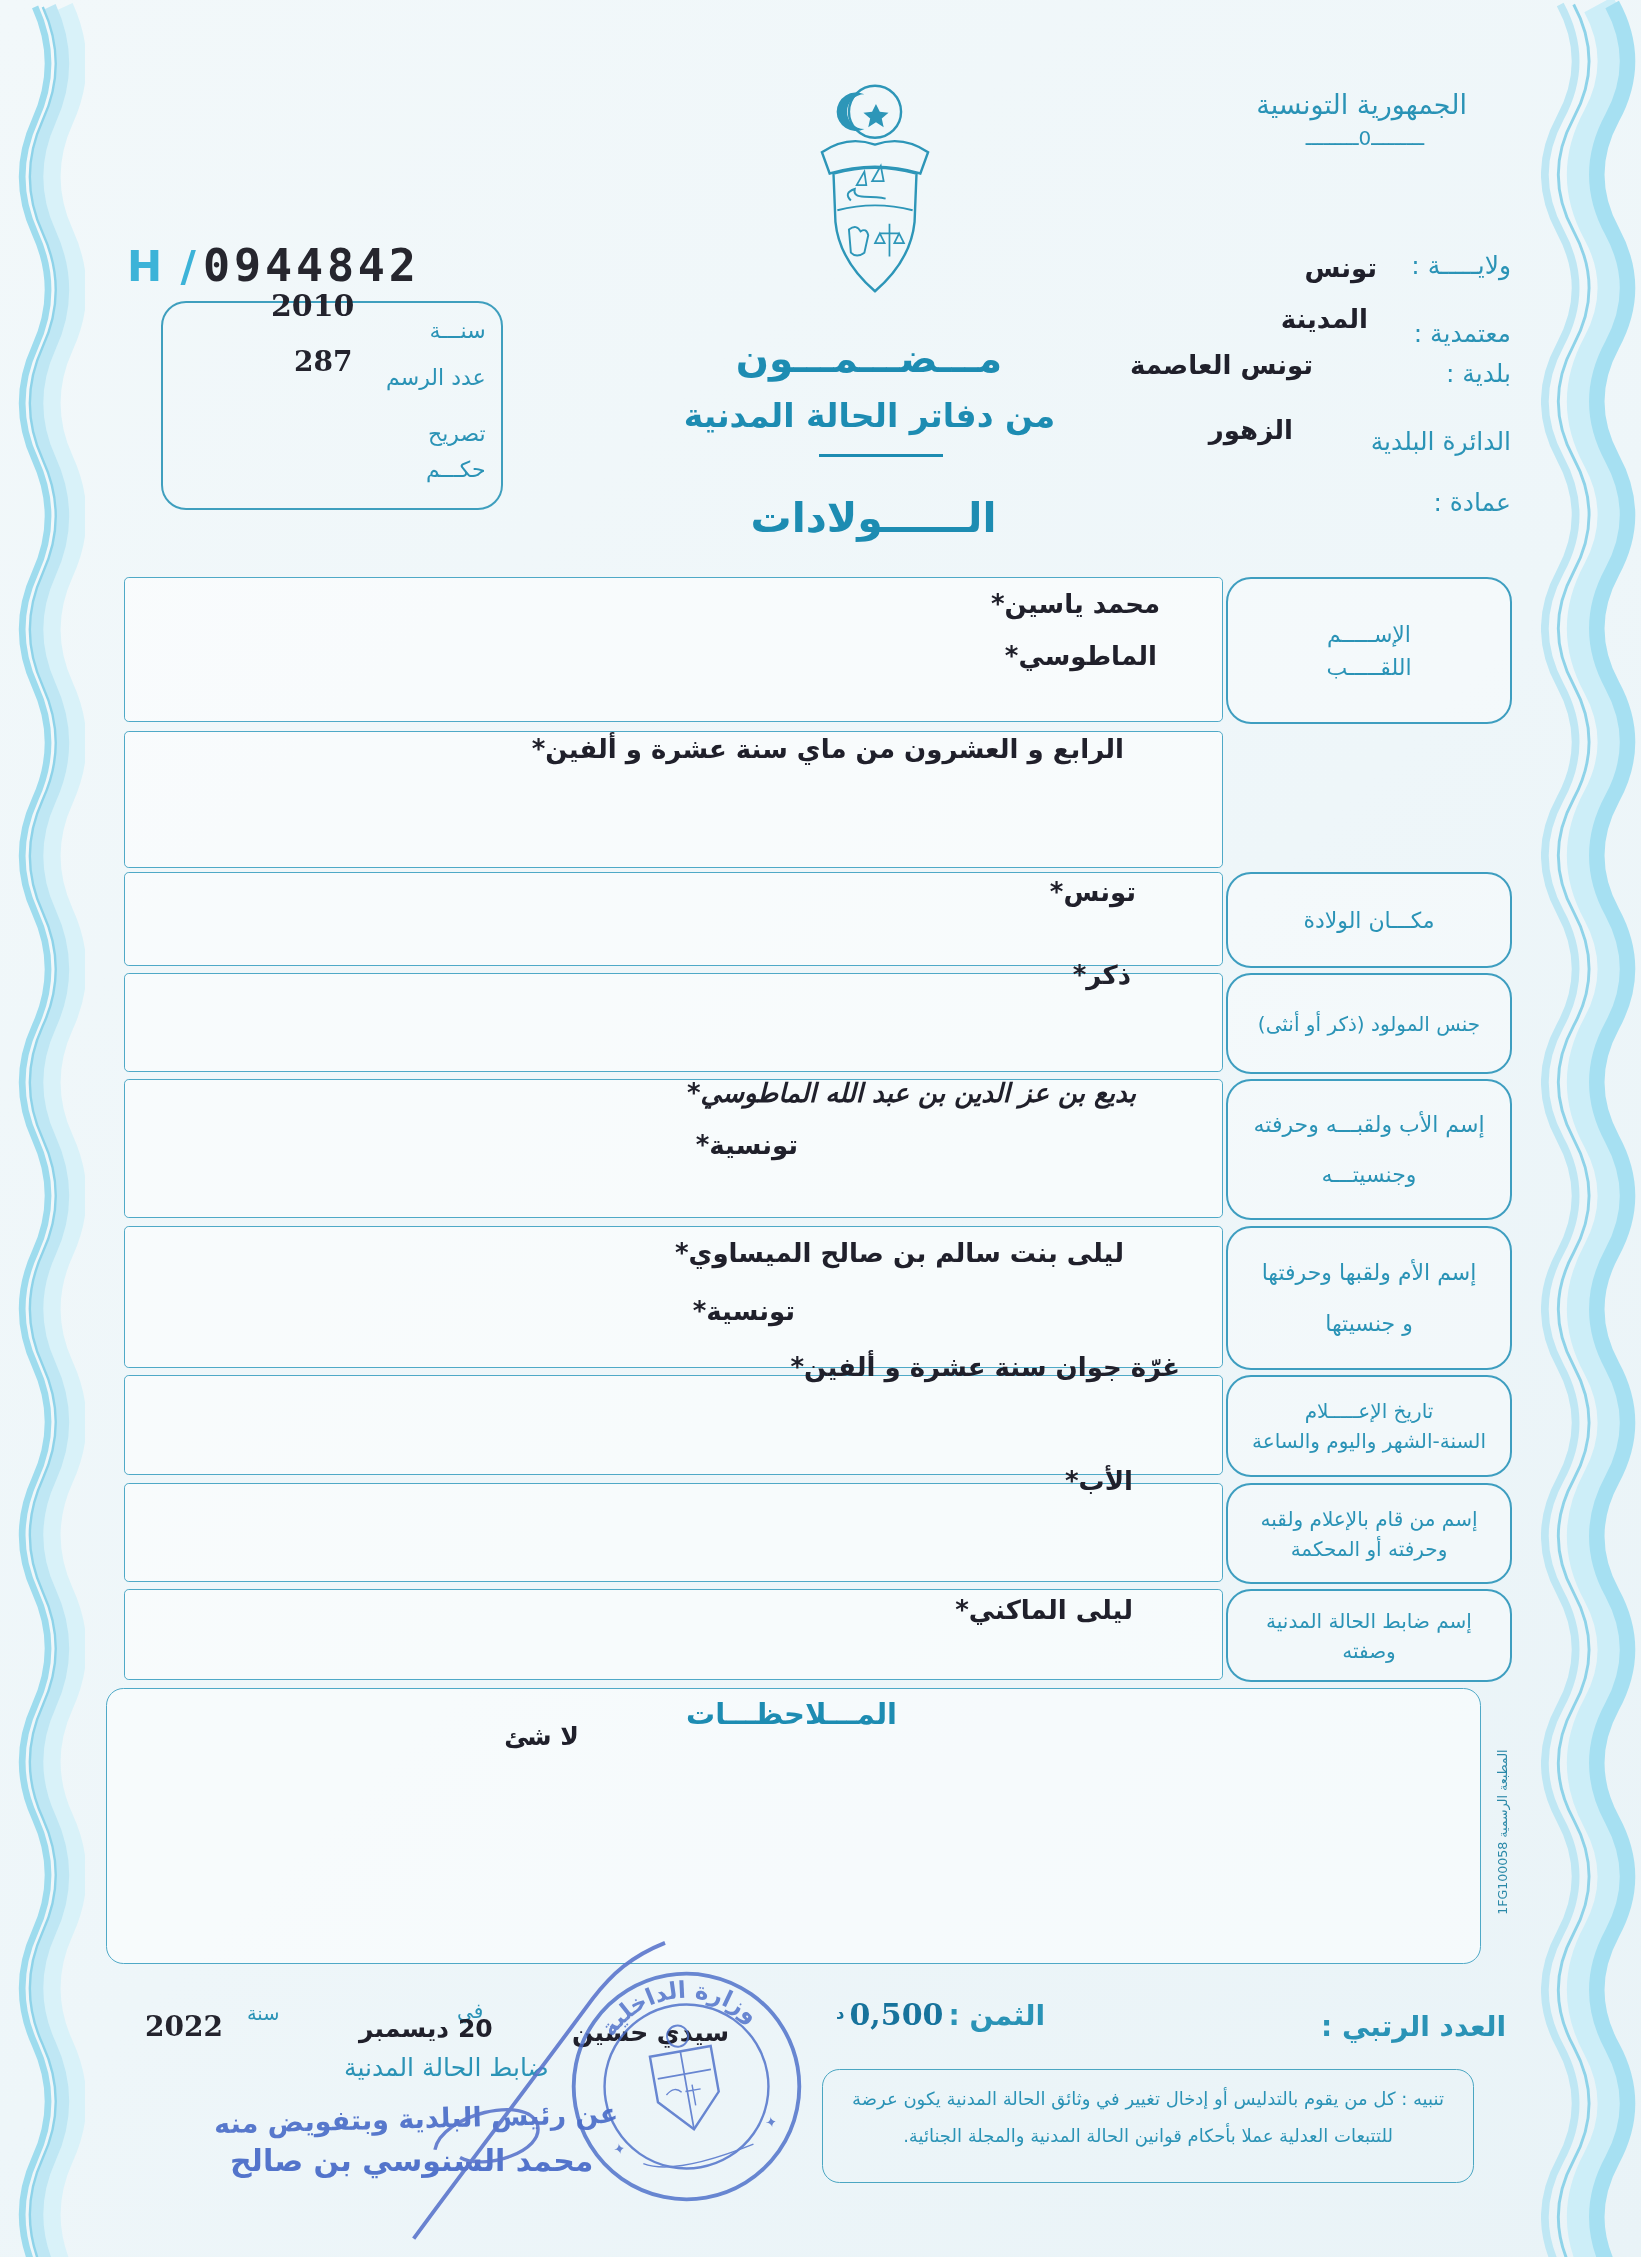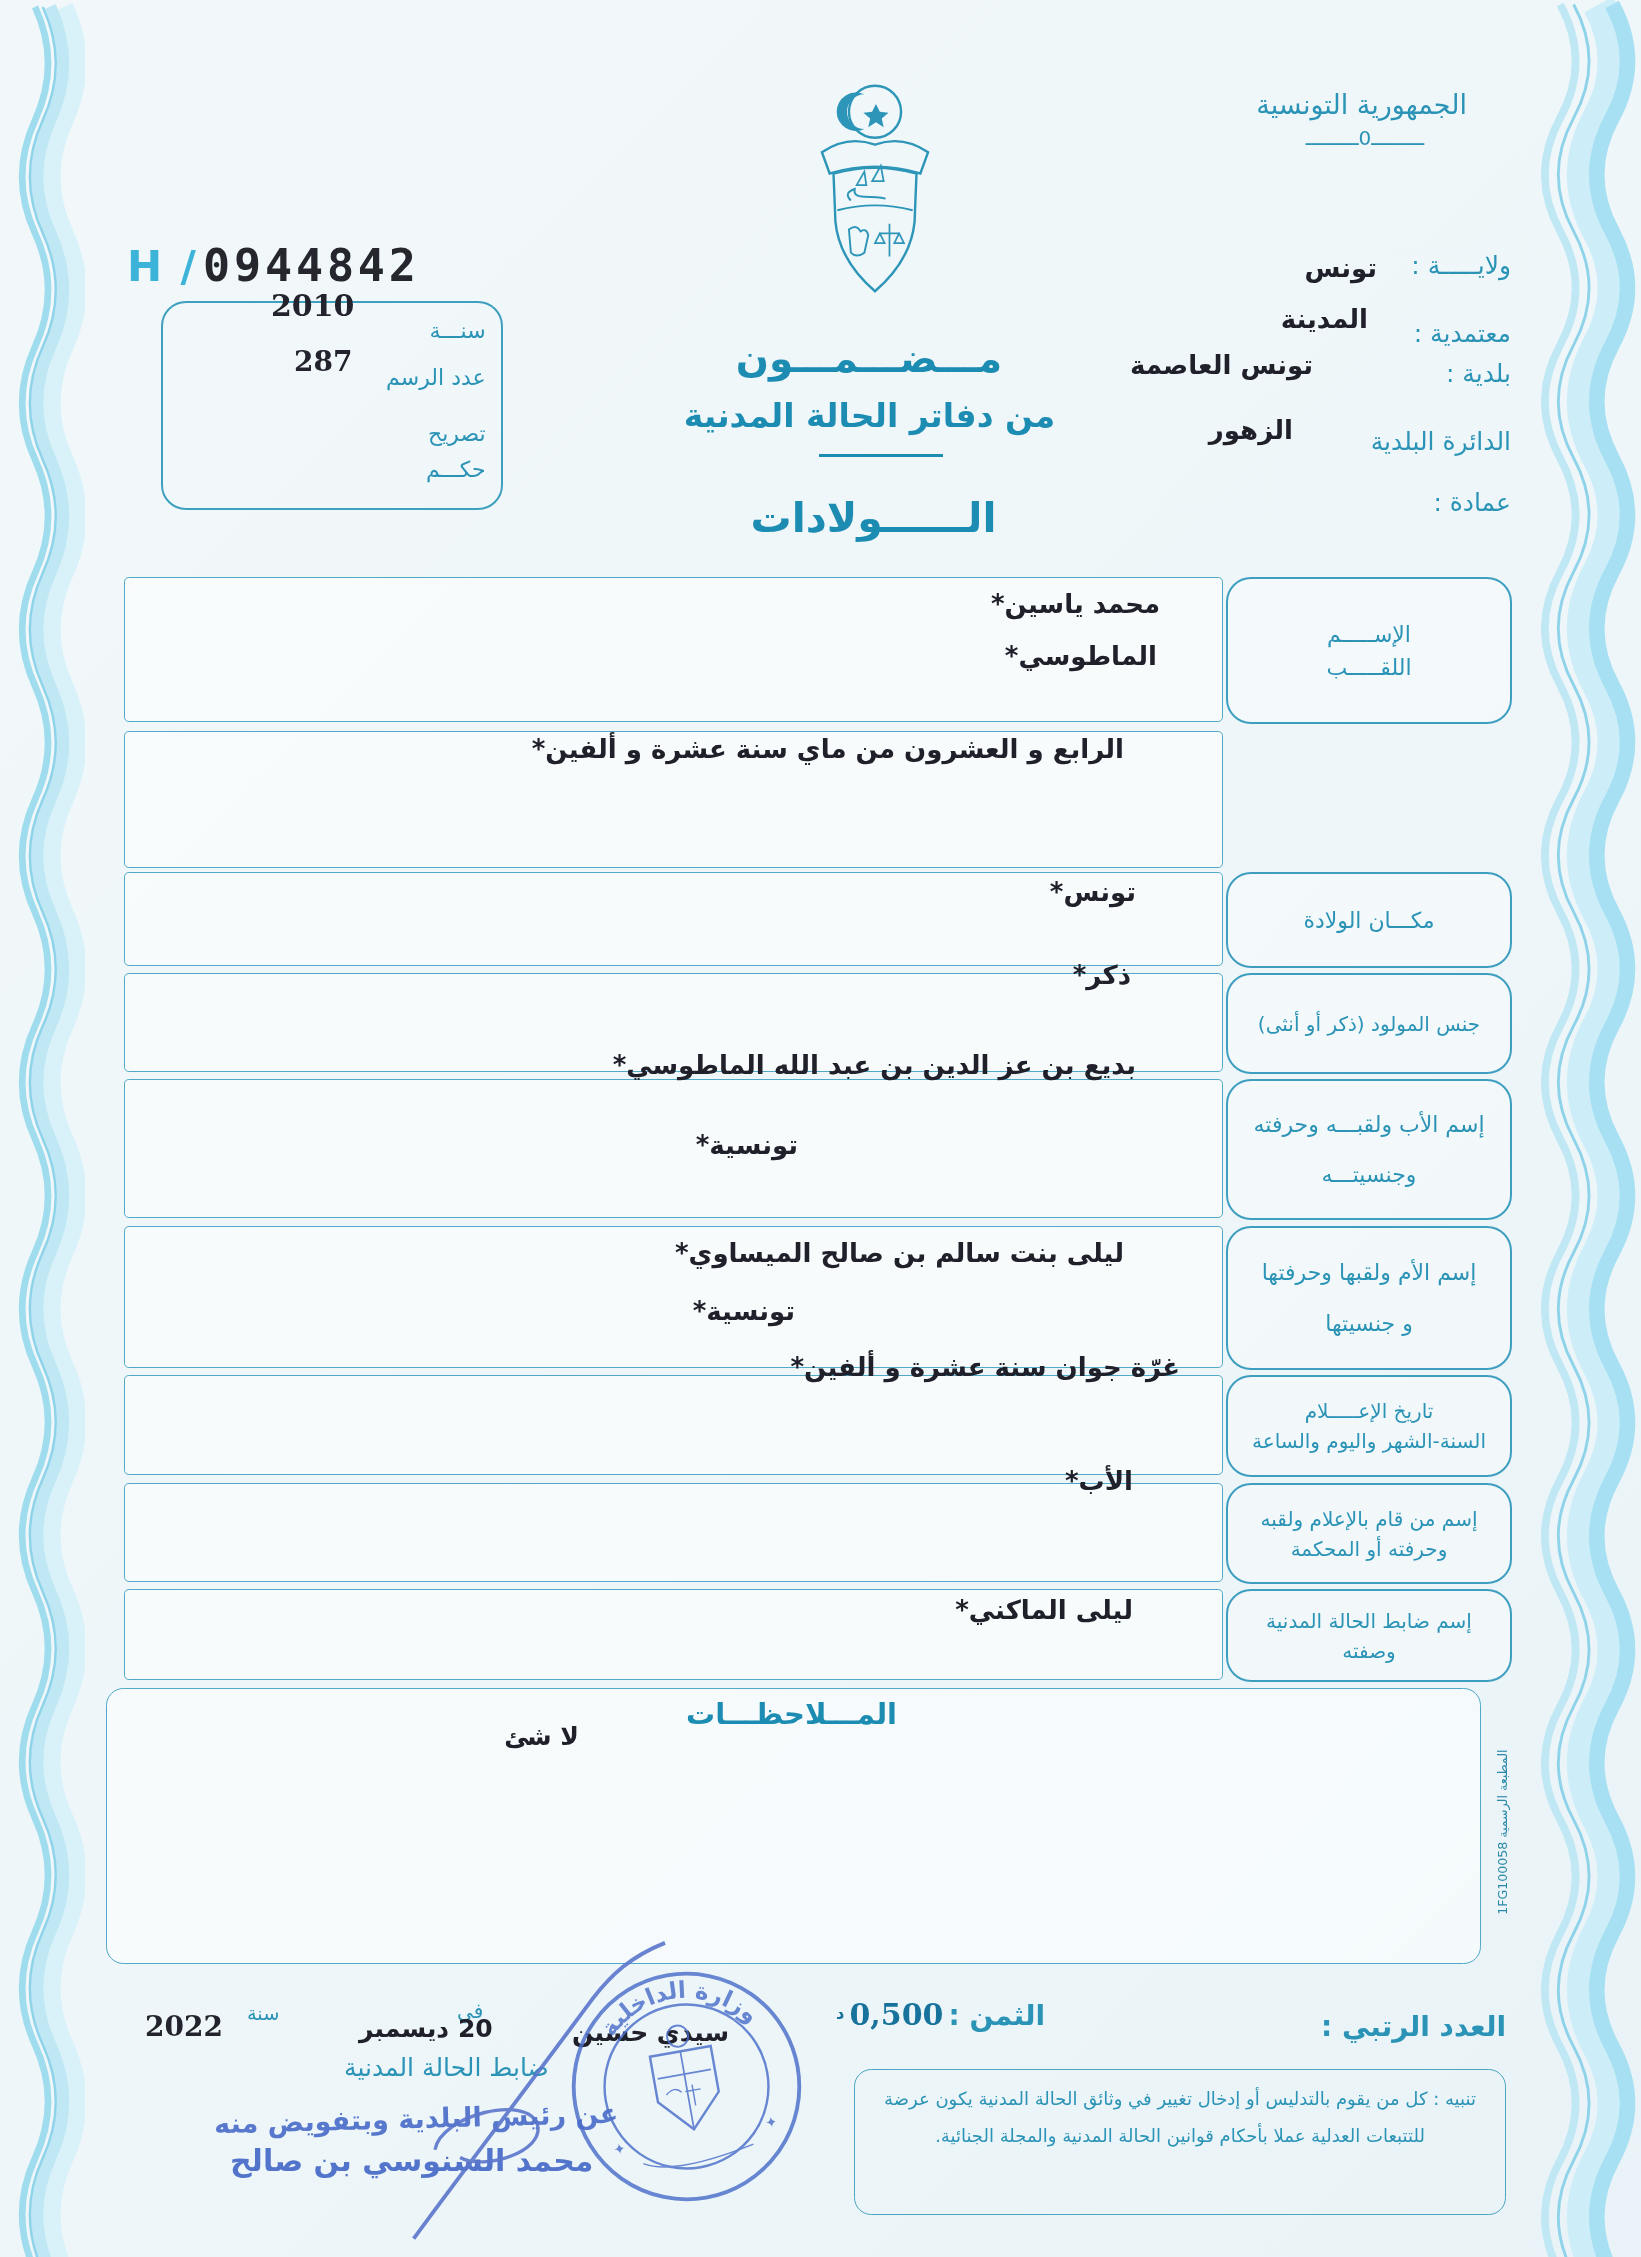--- a/index.html
+++ b/index.html
@@ -15,21 +15,21 @@
         display:flex;flex-direction:column;justify-content:center;align-items:center;text-align:center;
         font-size:22px;line-height:1.5;direction:rtl;background:rgba(255,255,255,.35);}
   .hpre{font-size:42px;font-weight:bold;color:#3cb3d8;letter-spacing:1.9px;}
   .hnum{font-size:45px;font-weight:bold;color:#26262e;font-family:"DejaVu Sans Mono",monospace;letter-spacing:3.9px;}
   .serif{font-family:"DejaVu Serif",serif;}
   .regbox{position:absolute;left:161px;top:301px;width:338px;height:205px;border:2.9px solid #3f9fbe;border-radius:25px;}
   .title-teal{color:#1d8cb2;font-weight:bold;direction:rtl;text-align:center;}
   .stampblue{color:#4b6ec9;font-weight:bold;direction:rtl;white-space:nowrap;}
   .press{position:absolute;left:1398px;top:1846px;width:208px;font-size:12.6px;color:#2b89a8;direction:rtl;
          transform:rotate(-90deg);white-space:nowrap;}
-  .noticebox{position:absolute;left:854px;top:2069px;width:652px;height:146px;border:1.9px solid #4aa6c2;border-radius:17.4px;
+  .noticebox{position:absolute;left:822px;top:2069px;width:652px;height:114px;border:1.9px solid #4aa6c2;border-radius:17.4px;
              color:#2a93b6;font-size:18px;line-height:2.1;text-align:center;direction:rtl;padding:9.7px 19.3px;box-sizing:border-box;}
   .notesbox{position:absolute;left:106px;top:1688px;width:1373px;height:274px;border:1.9px solid #4fa9c7;border-radius:17.4px;
             background:rgba(255,255,255,.5);}
 </style>
 </head>
 <body>
 
 <div class="page">
 
   <svg class="abs" style="left:13.5px;top:0" width="71" height="2257" viewBox="0 0 74 2338">
@@ -136,21 +136,21 @@
   <div class="lbox" style="top:1589px;height:89px;font-size:20px;">
     <div>إسم ضابط الحالة المدنية</div>
     <div>وصفته</div>
   </div>
 
   <div class="tv" style="right:481px;top:589px;">محمد ياسين*</div>
   <div class="tv" style="right:484px;top:641px;">الماطوسي*</div>
   <div class="tv" style="right:517px;top:734px;">الرابع و العشرون من ماي سنة عشرة و ألفين*</div>
   <div class="tv" style="right:505px;top:877px;">تونس*</div>
   <div class="tv" style="right:510px;top:960px;">ذكر*</div>
-  <div class="tv" style="right:505px;top:1050px;">بديع بن عز الدين بن عبد الله الماطوسي*</div>
+  <div class="tv" style="right:505px;top:1078px;font-style:italic;">بديع بن عز الدين بن عبد الله الماطوسي*</div>
   <div class="tv" style="right:843px;top:1130px;">تونسية*</div>
   <div class="tv" style="right:517px;top:1238px;">ليلى بنت سالم بن صالح الميساوي*</div>
   <div class="tv" style="right:846px;top:1296px;">تونسية*</div>
   <div class="tv" style="right:461px;top:1352px;">غرّة جوان سنة عشرة و ألفين*</div>
   <div class="tv" style="right:508px;top:1466px;">الأب*</div>
   <div class="tv" style="right:508px;top:1595px;">ليلى الماكني*</div>
 
   <div class="notesbox"></div>
   <div class="abs title-teal" style="left:666px;top:1697px;width:251px;font-size:29px;">المـــلاحظـــات</div>
   <div class="tv" style="right:1062px;top:1722px;font-size:25px;">لا شئ</div>

